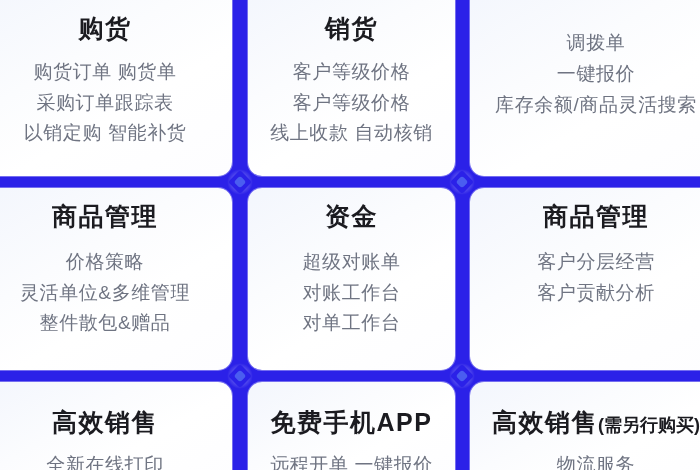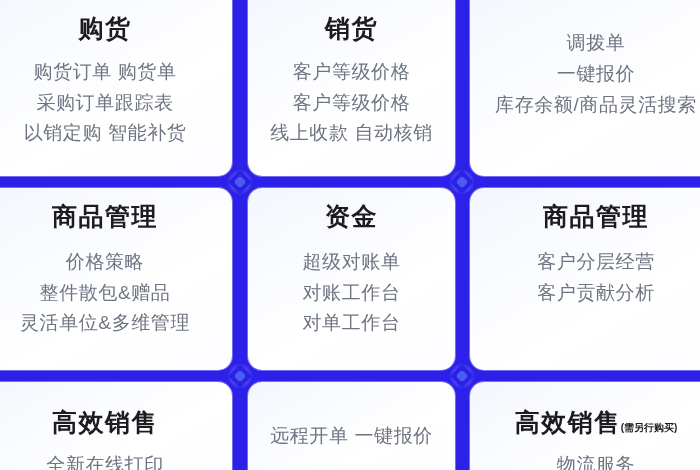--- a/index.html
+++ b/index.html
@@ -57,21 +57,21 @@
     font-size:25px;
     font-weight:bold;
     color:#1b1b20;
     letter-spacing:1.5px;
     line-height:1.15;
     text-align:left;
     white-space:nowrap;
   }
 
   .card-title .suffix {
-    font-size:10px;
+    font-size:18px;
     font-weight:bold;
     letter-spacing:0;
   }
 
   .card-lines {
     margin-top:14px;
     text-align:center;
   }
   .r2 .card-lines { margin-top:16px; }
   .r3 .card-lines { margin-top:13px; }
@@ -158,22 +158,22 @@
   <div class="seam-h"></div>
   <div class="seam-h"></div>
   <div class="seam-h"></div>
   <div class="seam-h"></div>
 
   <div class="card c1 r2">
     <div class="card-inner">
       <div class="card-title"><span>商品管理</span><span class="suffix"></span></div>
       <div class="card-lines">
         <div class="card-line">价格策略</div>
+        <div class="card-line">灵活单位&amp;多维管理</div>
         <div class="card-line">整件散包&amp;赠品</div>
-        <div class="card-line">灵活单位&amp;多维管理</div>
       </div>
     </div>
   </div>
 
   <div class="seam-v"></div>
 
   <div class="card c2 r2">
     <div class="card-inner">
       <div class="card-title"><span>资金</span><span class="suffix"></span></div>
       <div class="card-lines">
@@ -208,20 +208,21 @@
       <div class="card-lines">
         <div class="card-line">全新在线打印</div>
       </div>
     </div>
   </div>
 
   <div class="seam-v"></div>
 
   <div class="card c2 r3">
     <div class="card-inner">
+      <div class="card-title"><span>免费手机APP</span><span class="suffix"></span></div>
       <div class="card-lines">
         <div class="card-line">远程开单 一键报价</div>
       </div>
     </div>
   </div>
 
   <div class="seam-v"></div>
 
   <div class="card c3 r3">
     <div class="card-inner">

